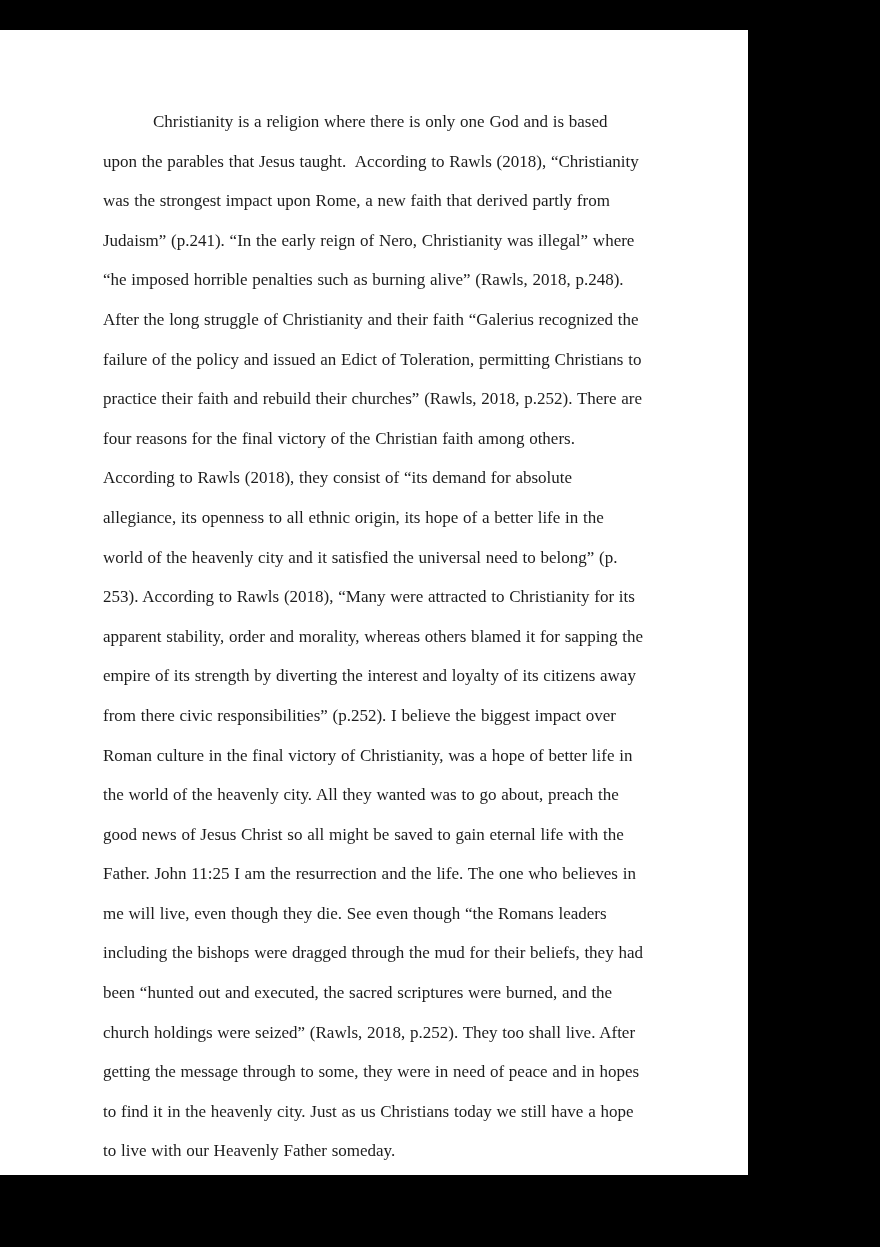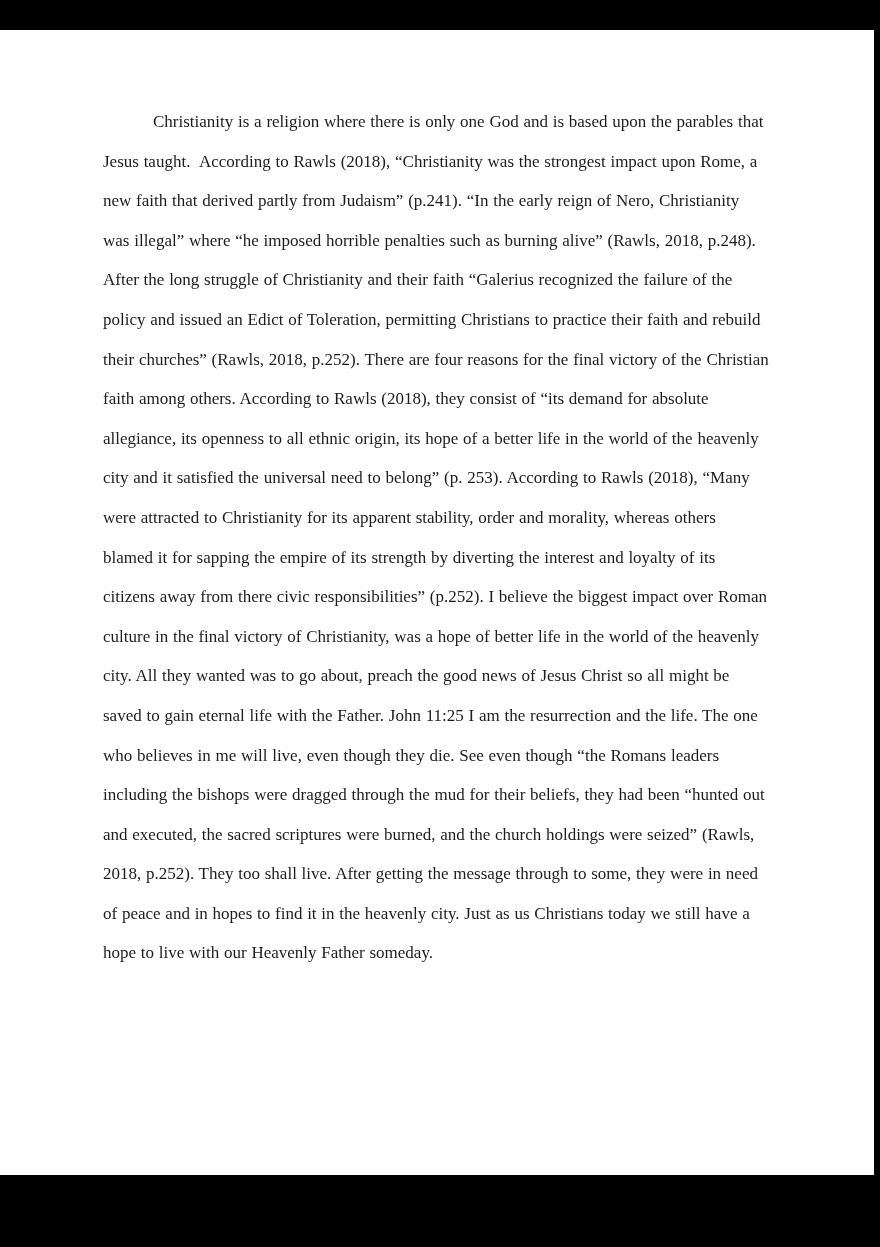--- a/index.html
+++ b/index.html
@@ -12,21 +12,21 @@
     background: #000000;
     font-family: "Liberation Serif", "DejaVu Serif", serif;
     overflow: hidden;
   }
   .top-bar {
     width: 880px;
     height: 30px;
     background: #000000;
   }
   .page {
-    width: 874px;
+    width: 748px;
     height: 1145px;
     background: #ffffff;
     box-sizing: border-box;
     padding: 72px 104px 0 103px;
   }
   .para {
     margin: 0;
     font-size: 17px;
     line-height: 39.6px;
     color: #1c1c1c;

